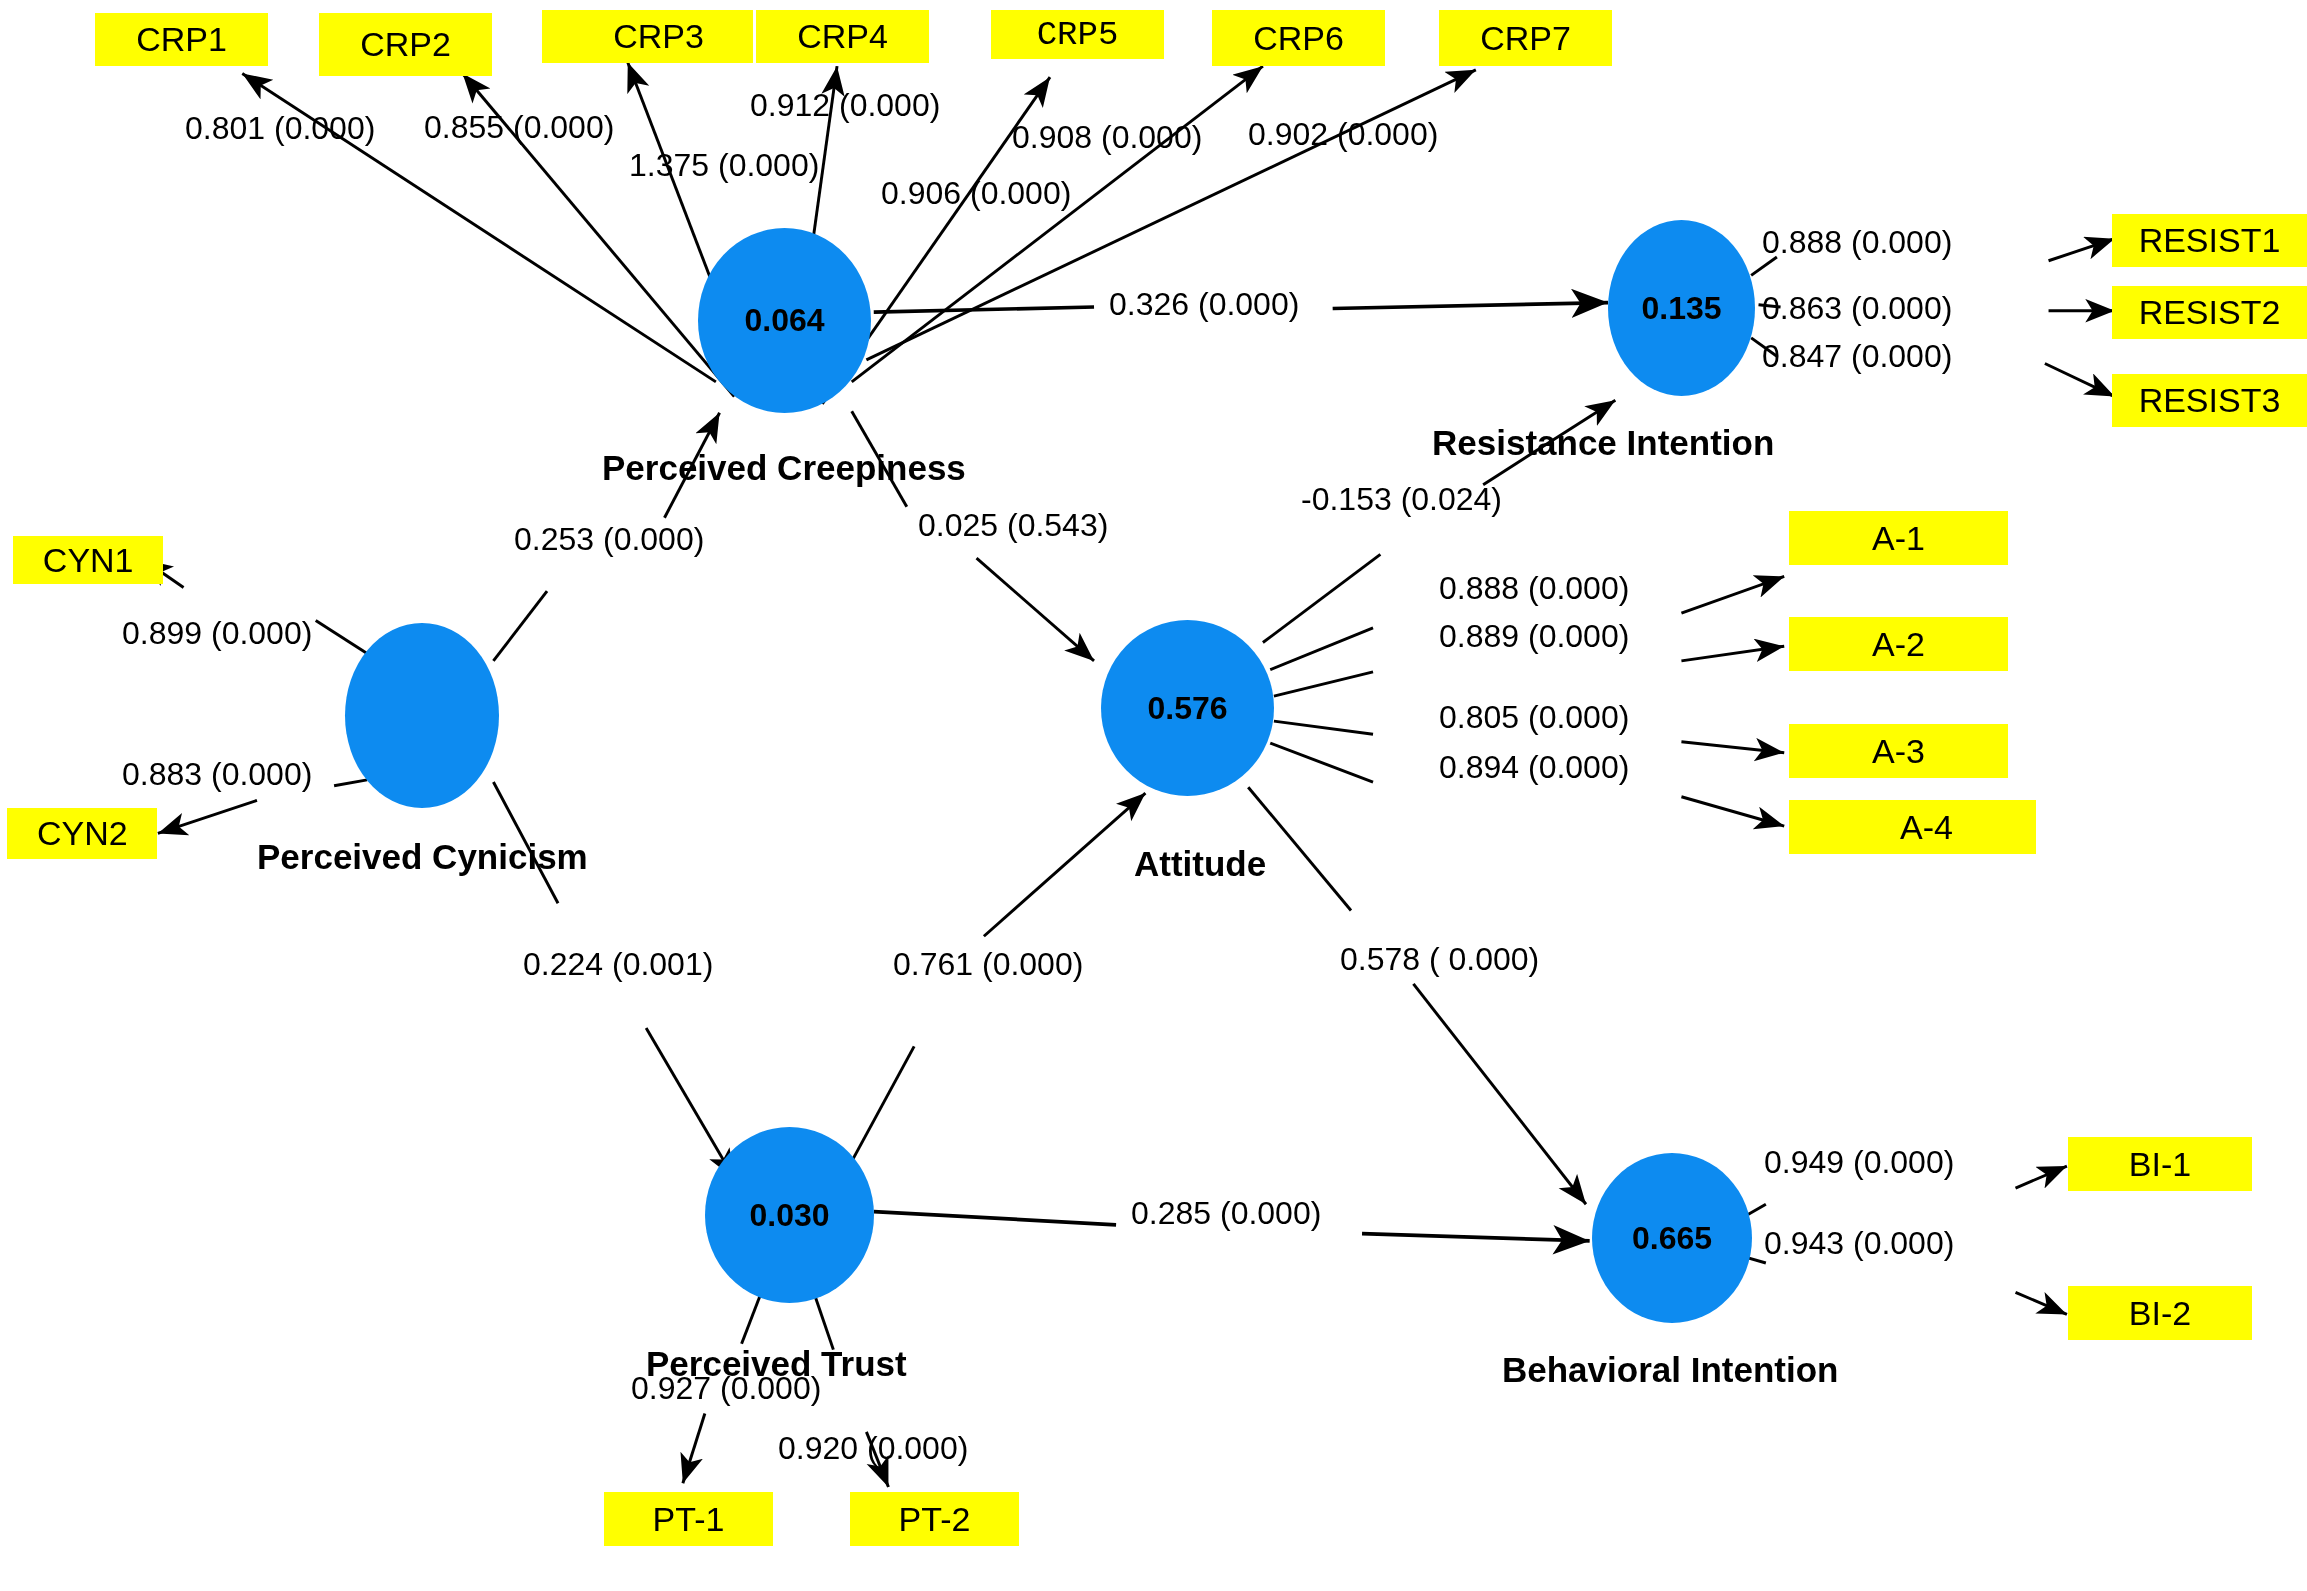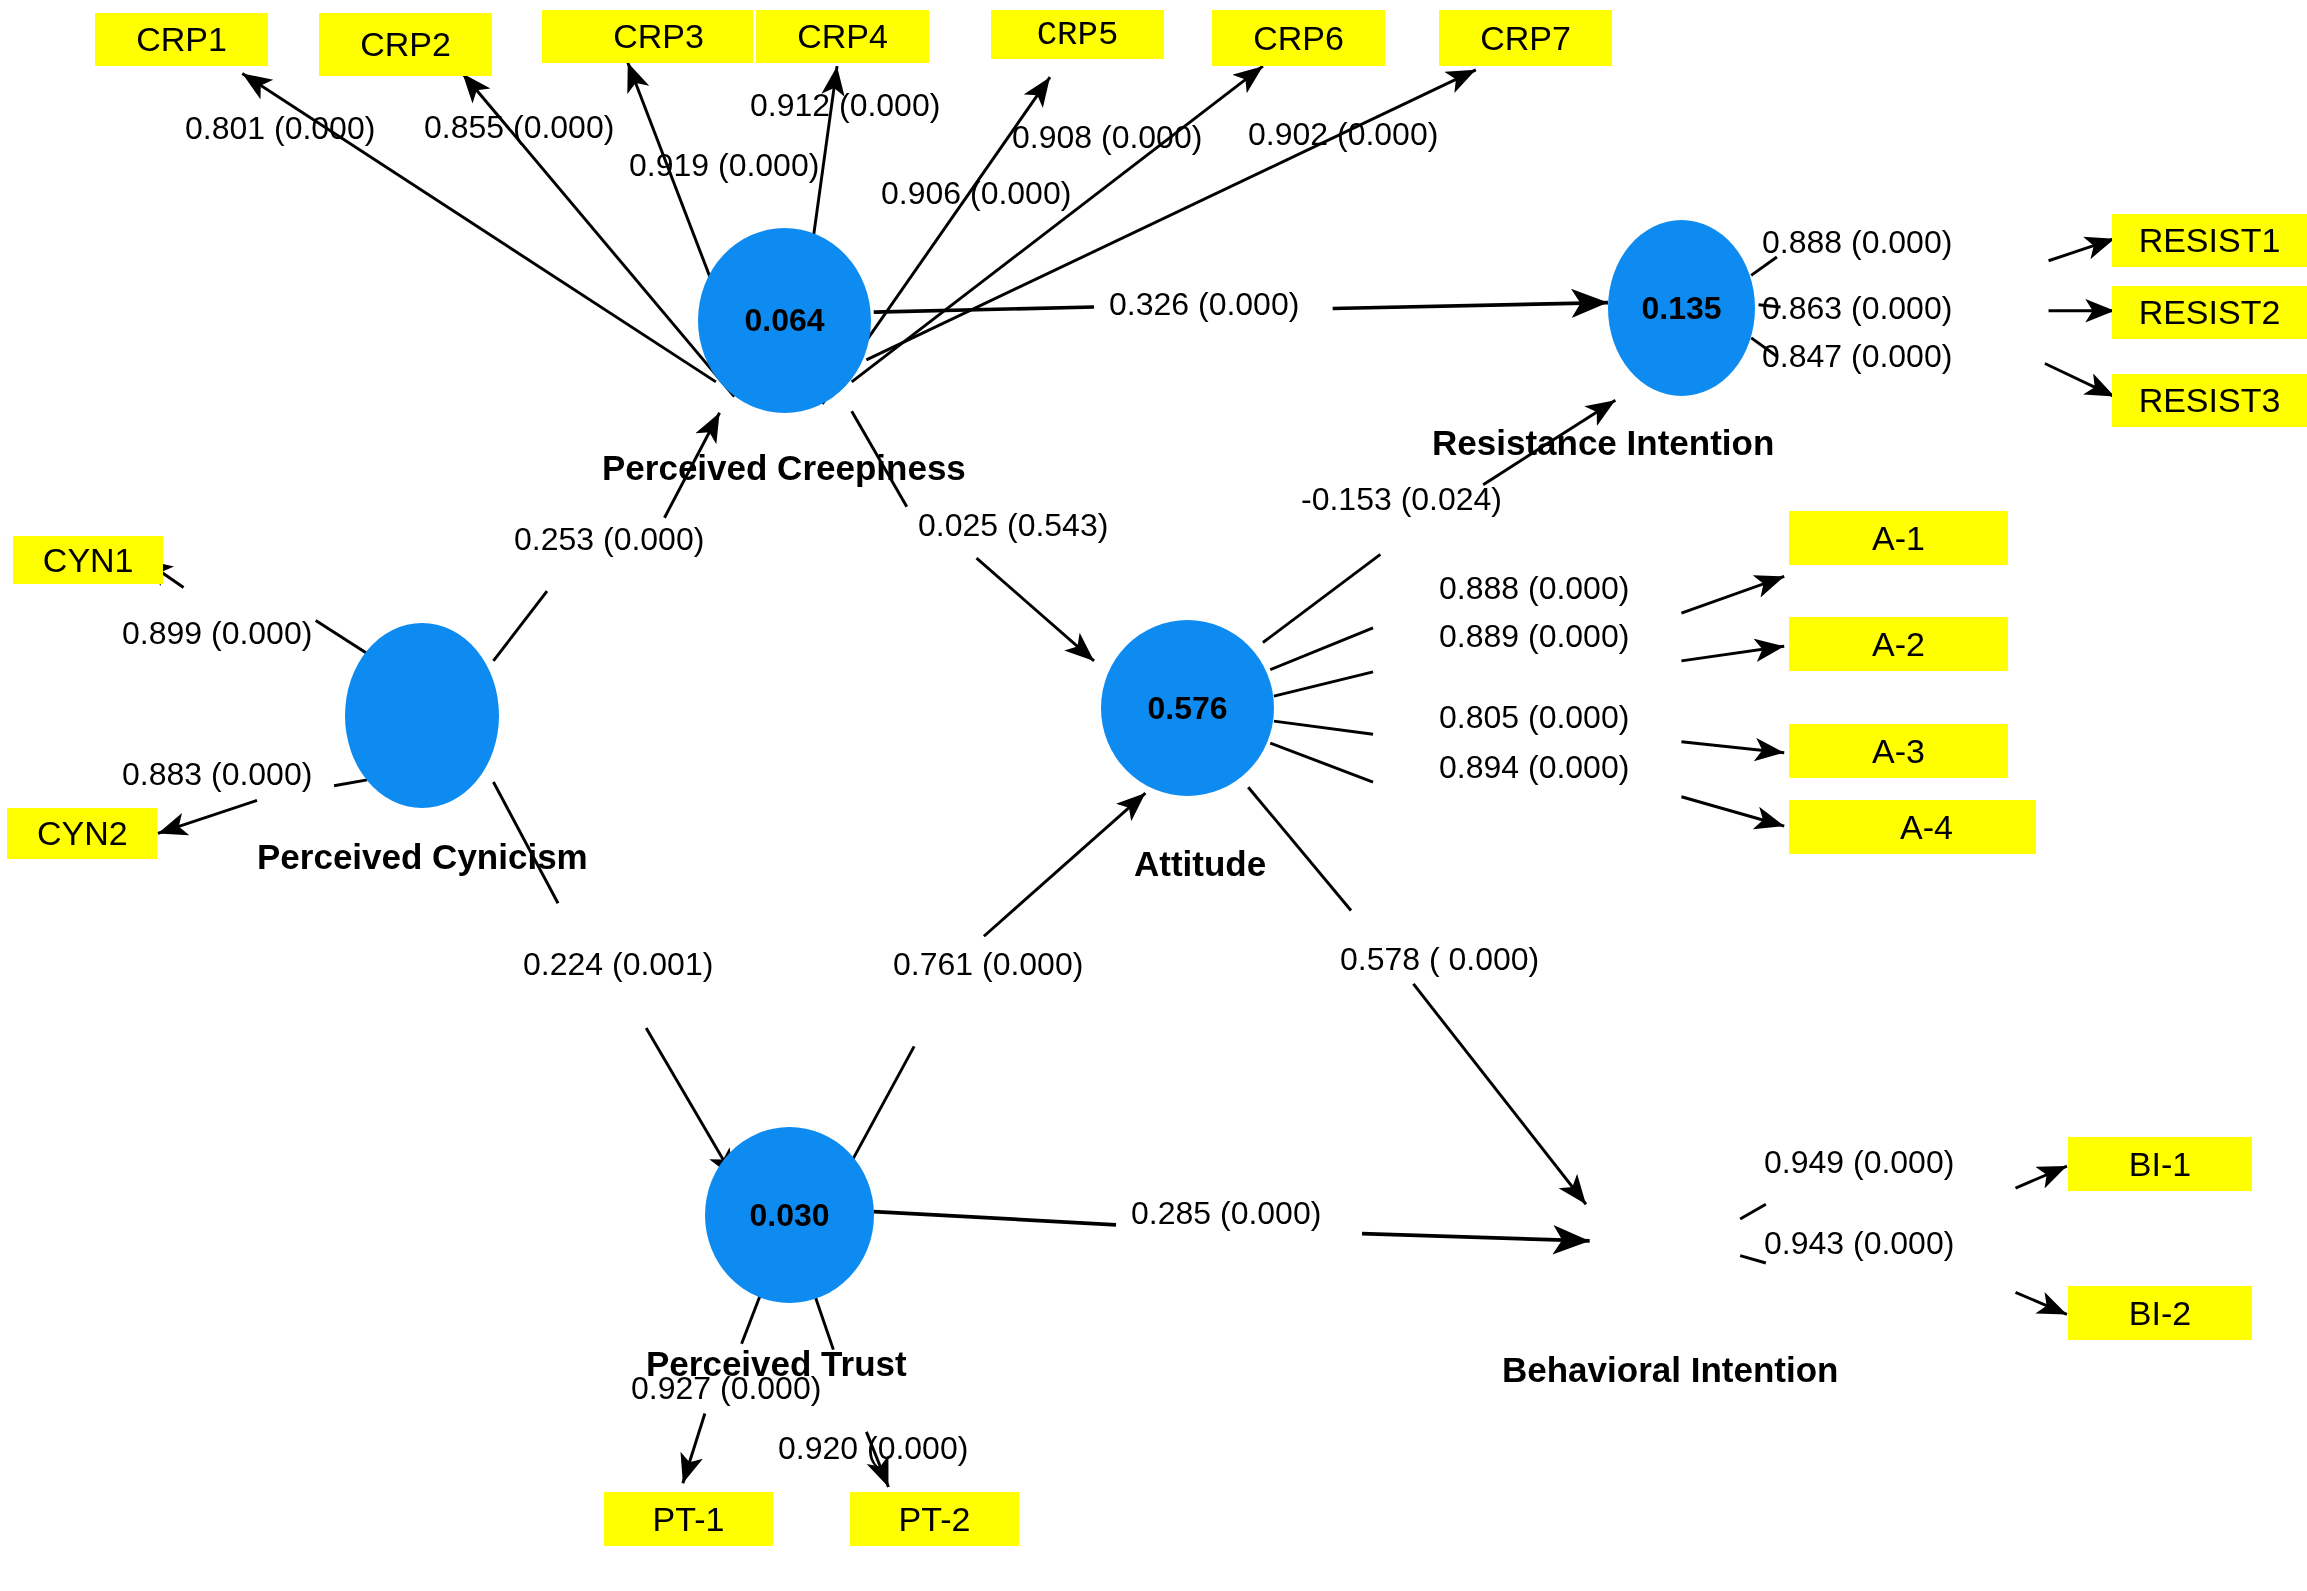--- a/index.html
+++ b/index.html
@@ -258,27 +258,30 @@
     <span>Attitude</span>
   </div>
 
   <div class="construct" style="left:705px; top:1127px; width:169px; height:176px;">
     <span>0.030</span>
   </div>
   <div class="construct-label" style="left:646px; top:1344px;">
     <span>Perceived Trust</span>
   </div>
 
+  <div class="construct" style="left:1592px; top:1153px; width:160px; height:170px;">
+    <span>0.665</span>
+  </div>
   <div class="construct-label" style="left:1502px; top:1350px;">
     <span>Behavioral Intention</span>
   </div>
 
   <div class="path-label" style="left:185px; top:110px;"><span>0.801 (0.000)</span></div>
   <div class="path-label" style="left:424px; top:109px;"><span>0.855 (0.000)</span></div>
-  <div class="path-label" style="left:629px; top:147px;"><span>0.919 (0.000)</span></div>
+  <div class="path-label" style="left:629px; top:147px;"><span>1.375 (0.000)</span></div>
   <div class="path-label" style="left:750px; top:87px;"><span>0.912 (0.000)</span></div>
   <div class="path-label" style="left:1012px; top:119px;"><span>0.908 (0.000)</span></div>
   <div class="path-label" style="left:881px; top:175px;"><span>0.906 (0.000)</span></div>
   <div class="path-label" style="left:1248px; top:116px;"><span>0.902 (0.000)</span></div>
 
   <div class="path-label" style="left:1109px; top:286px;"><span>0.326 (0.000)</span></div>
 
   <div class="path-label" style="left:1762px; top:224px;"><span>0.888 (0.000)</span></div>
   <div class="path-label" style="left:1762px; top:290px;"><span>0.863 (0.000)</span></div>
   <div class="path-label" style="left:1762px; top:338px;"><span>0.847 (0.000)</span></div>

